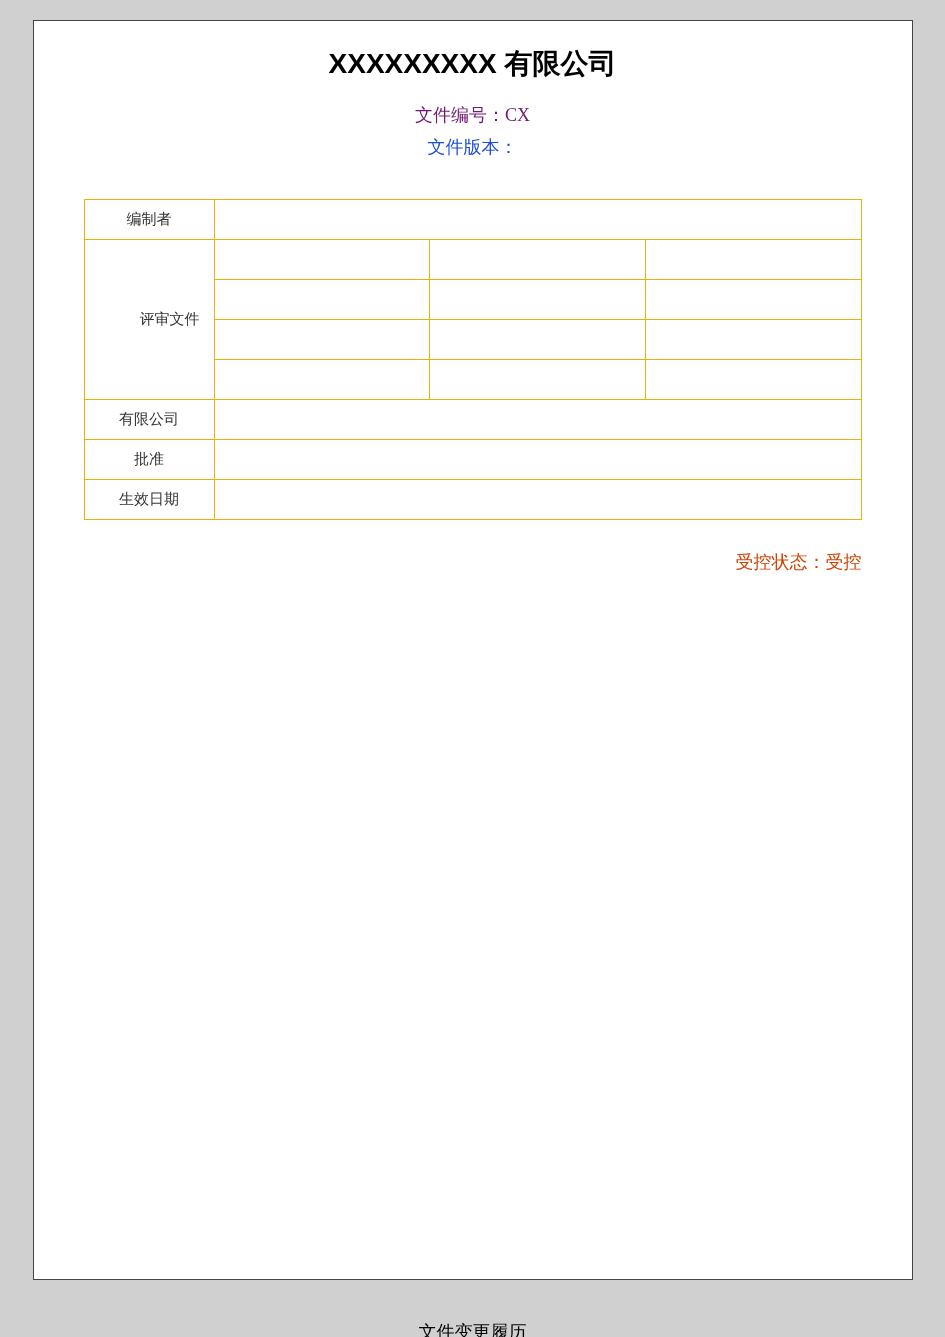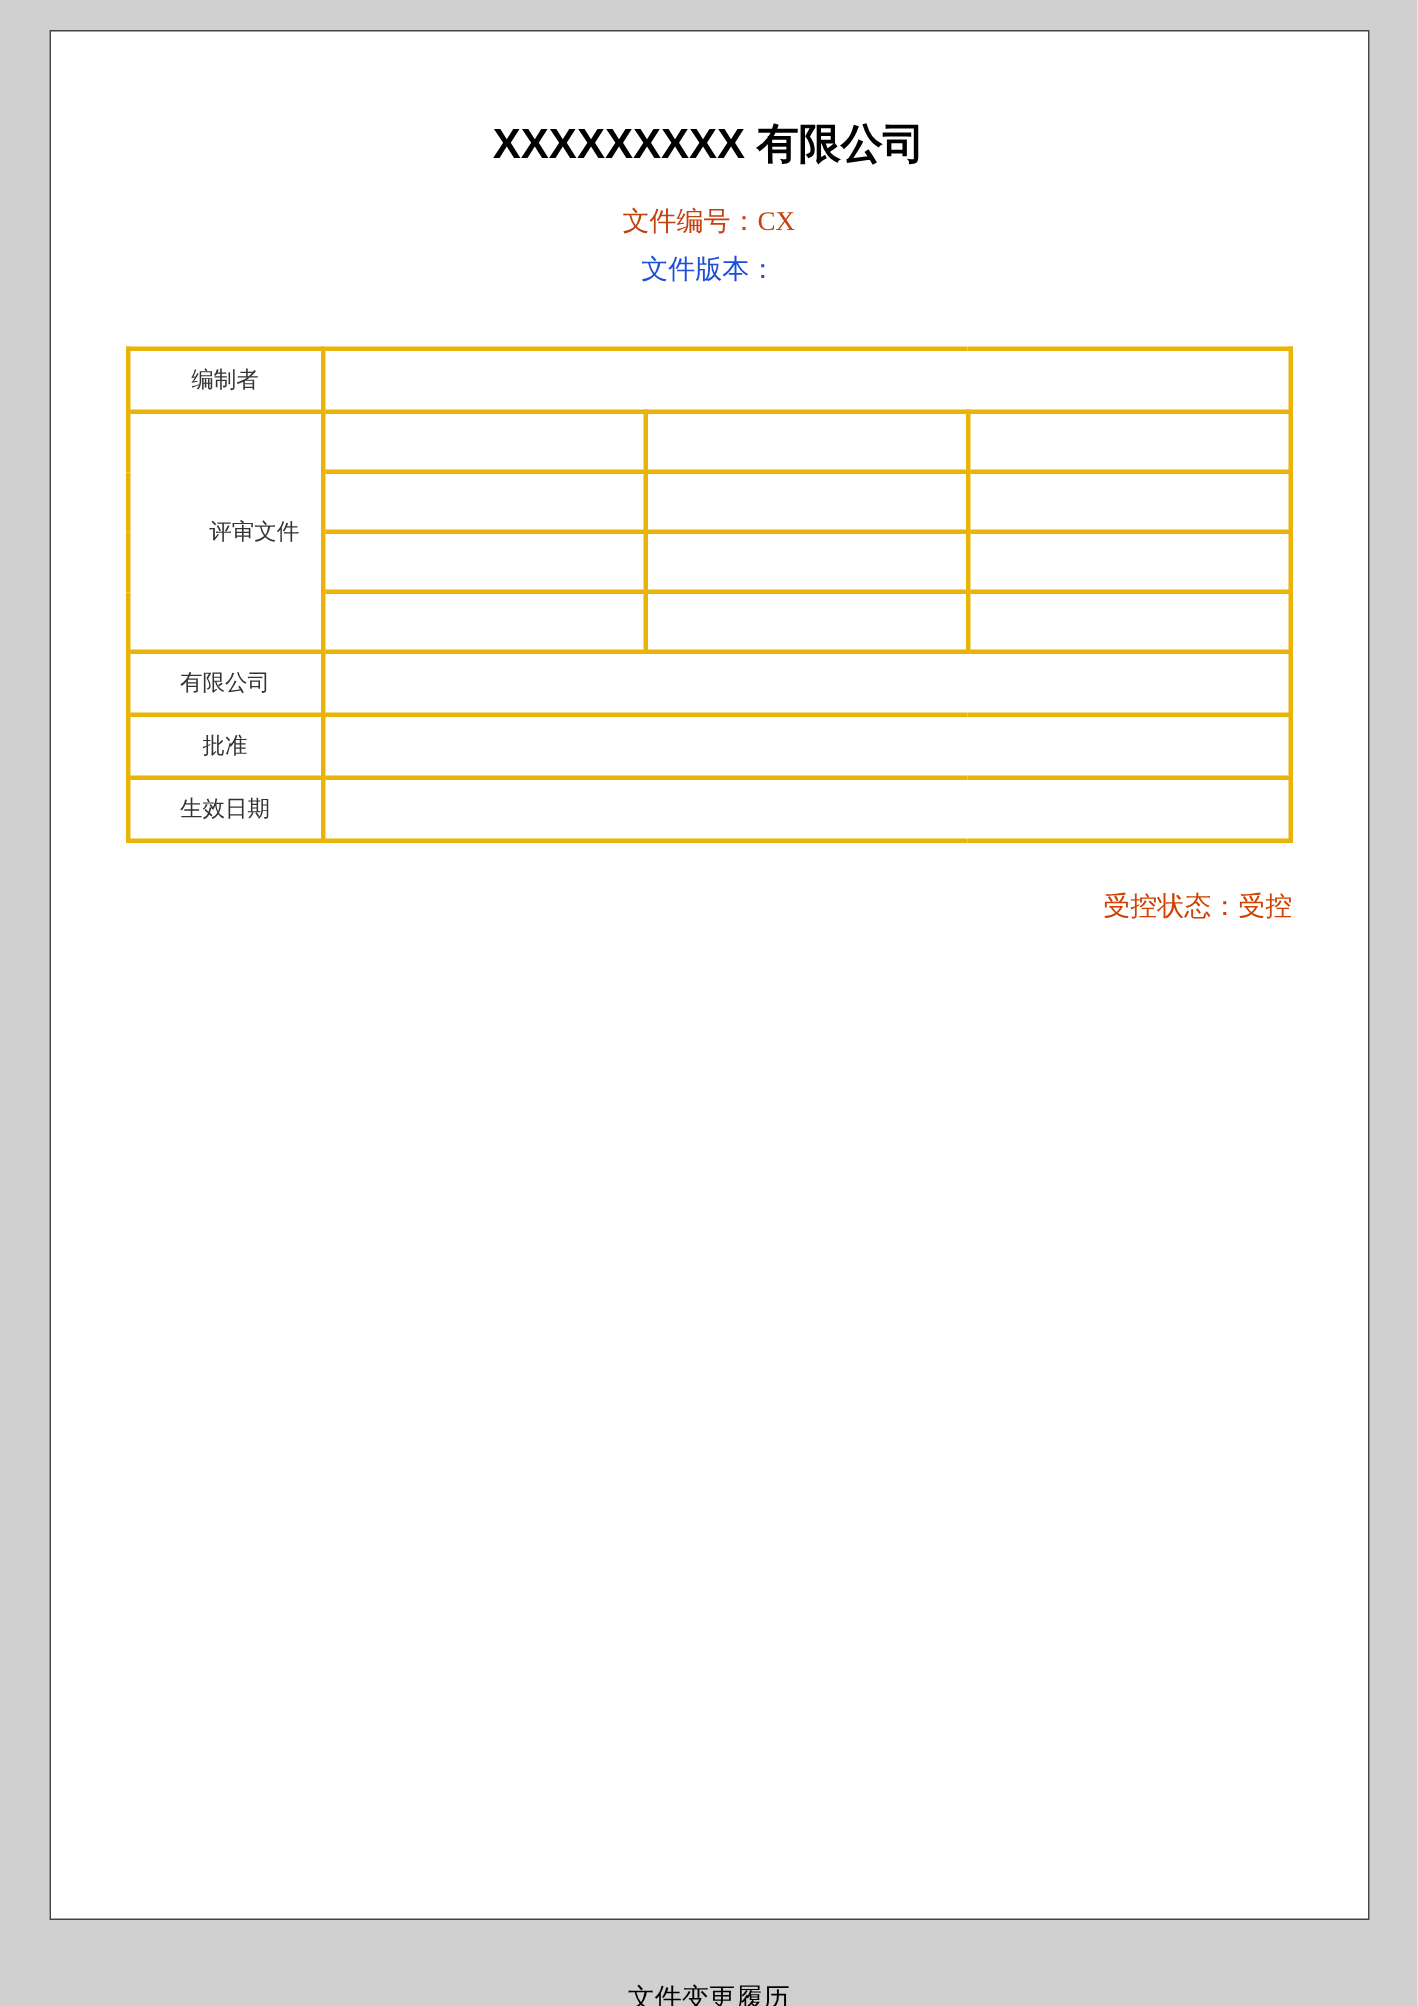--- a/index.html
+++ b/index.html
@@ -15,60 +15,60 @@
       align-items: center;
       padding: 20px 0;
       font-family: "SimSun", "宋体", serif;
     }
 
     .page {
       background: #ffffff;
       width: 880px;
       min-height: 1260px;
       border: 1px solid #444;
-      padding: 56px 50px;
+      padding: 24px 50px;
       display: flex;
       flex-direction: column;
       margin-bottom: 20px;
     }
 
     .header-section {
       text-align: center;
       margin-bottom: 30px;
     }
 
     .company-title {
       font-size: 28px;
       font-weight: bold;
       color: #000;
       margin-bottom: 14px;
       font-family: "SimHei", "黑体", sans-serif;
     }
 
     .doc-number {
       font-size: 18px;
-      color: #c2410c;
+      color: #701a75;
       margin-bottom: 8px;
       margin-top: 20px;
     }
 
     .doc-version {
       font-size: 18px;
       color: #1d4ed8;
       margin-bottom: 10px;
     }
 
     .info-table {
       width: 100%;
       border-collapse: collapse;
       margin-bottom: 30px;
     }
 
     .info-table td {
-      border: 3px solid #eab308;
+      border: 1px solid #eab308;
       padding: 10px 14px;
       font-size: 15px;
       color: #333;
     }
 
     .label-cell {
       width: 130px;
       text-align: center;
       color: #d04000;
       font-size: 15px;

